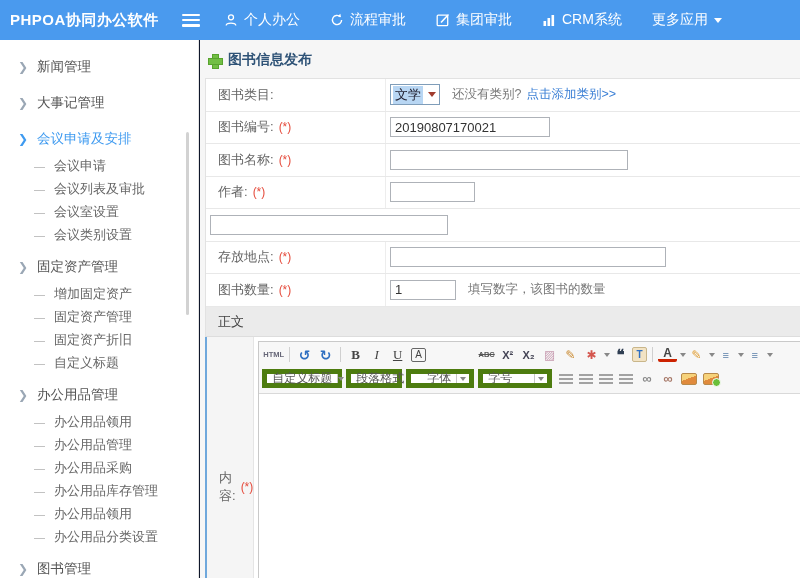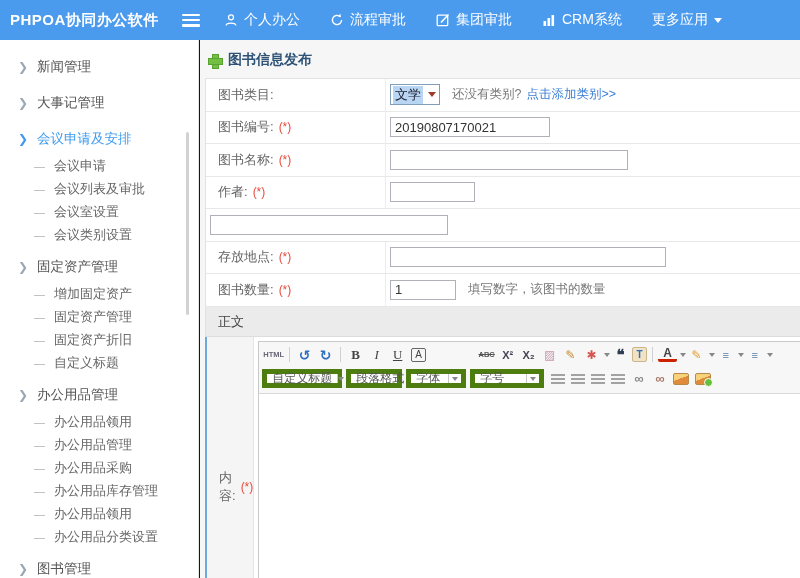--- a/index.html
+++ b/index.html
@@ -347,21 +347,21 @@
                     <span class="dc">
                       <span class="tb-caret" style="margin-left: 0px;"></span>
                     </span>
                   </span>
                   <span class="tb-dd" style="width: 56px;">
                     <span class="dl" style="flex: 1 1 0%;">段落格式</span>
                     <span class="dc">
                       <span class="tb-caret" style="margin-left: 0px;"></span>
                     </span>
                   </span>
-                  <span class="tb-dd" style="width: 60px;">
+                  <span class="tb-dd" style="width: 68px; text-align: right;">
                     <span class="dl" style="flex: 1 1 0%;">字体</span>
                     <span class="dc">
                       <span class="tb-caret" style="margin-left: 0px;"></span>
                     </span>
                   </span>
                   <span class="tb-dd" style="width: 74px;">
                     <span class="dl" style="flex: 1 1 0%;">字号</span>
                     <span class="dc">
                       <span class="tb-caret" style="margin-left: 0px;"></span>
                     </span>

